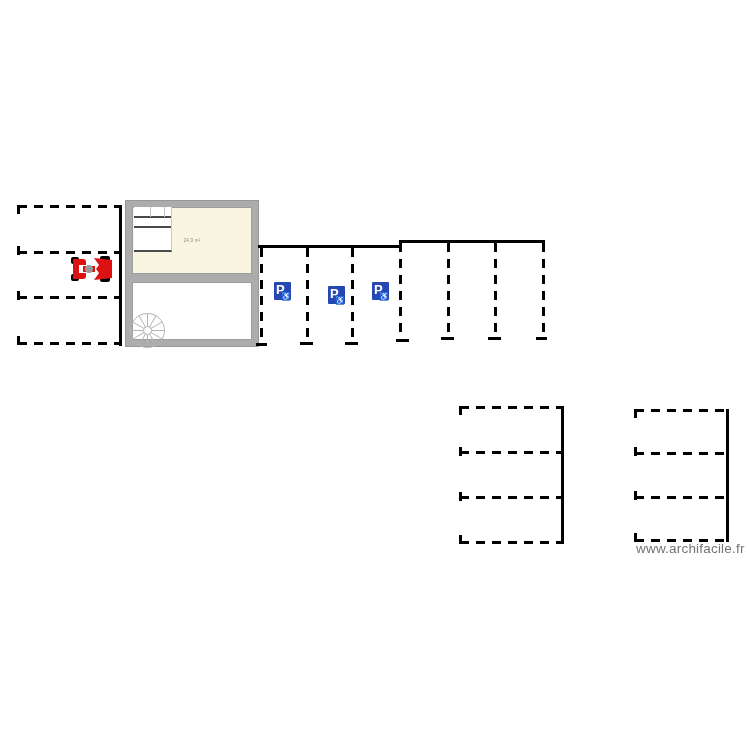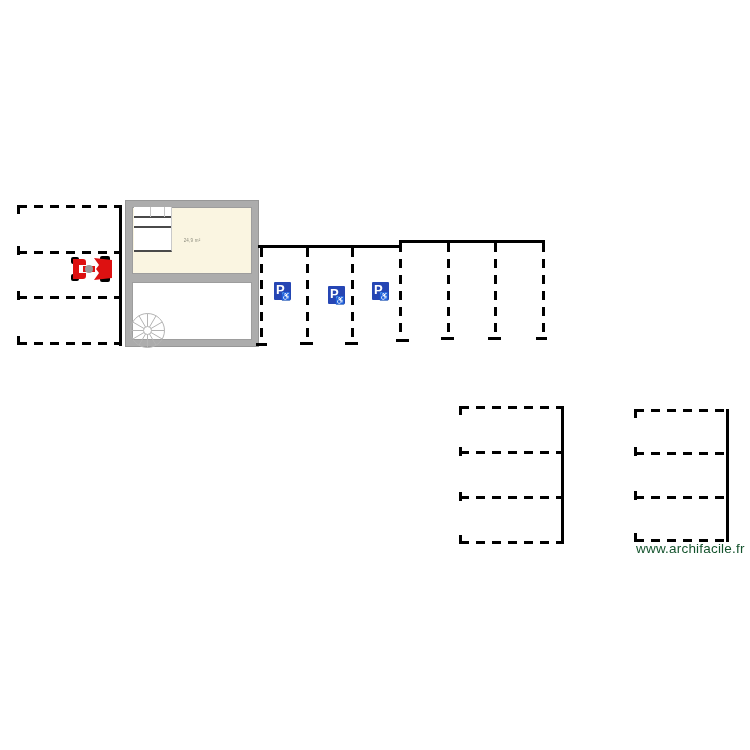--- a/index.html
+++ b/index.html
@@ -44,21 +44,21 @@
   .furniture .fdiv{position:absolute;top:0;width:1px;height:10px;background:#c4c4c4;}
   
   .psign{
     position:absolute;width:17px;height:18px;border-radius:1px;
     background:var(--sign_blue,#2646b4);color:#fff;
   }
   .psign .pletter{position:absolute;left:2px;top:1px;font-weight:bold;font-size:13px;line-height:13px;}
   .psign .wchair{position:absolute;right:0px;bottom:-1px;font-size:8px;line-height:8px;}
   
   .watermark{
-    position:absolute;left:636px;top:541px;font-size:13.5px;color:#14532d;
+    position:absolute;left:636px;top:541px;font-size:13.5px;color:#737373;
     letter-spacing:0.2px;white-space:nowrap;
   }
 </style>
 </head>
 <body>
 
 <div class="canvas">
 
   <div class="abs" style="left:17px;top:205px;width:106px;height:141px;">
     <div class="hdash" style="left:1px;top:0;width:104px;"></div>

